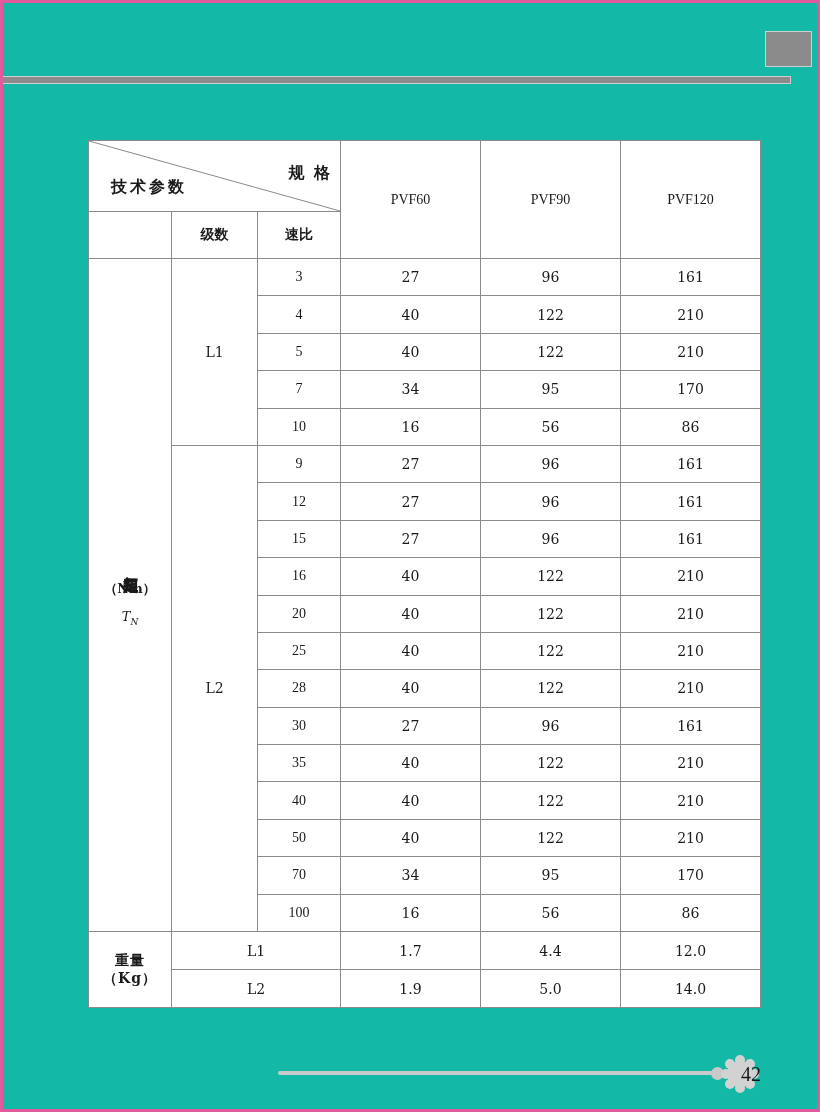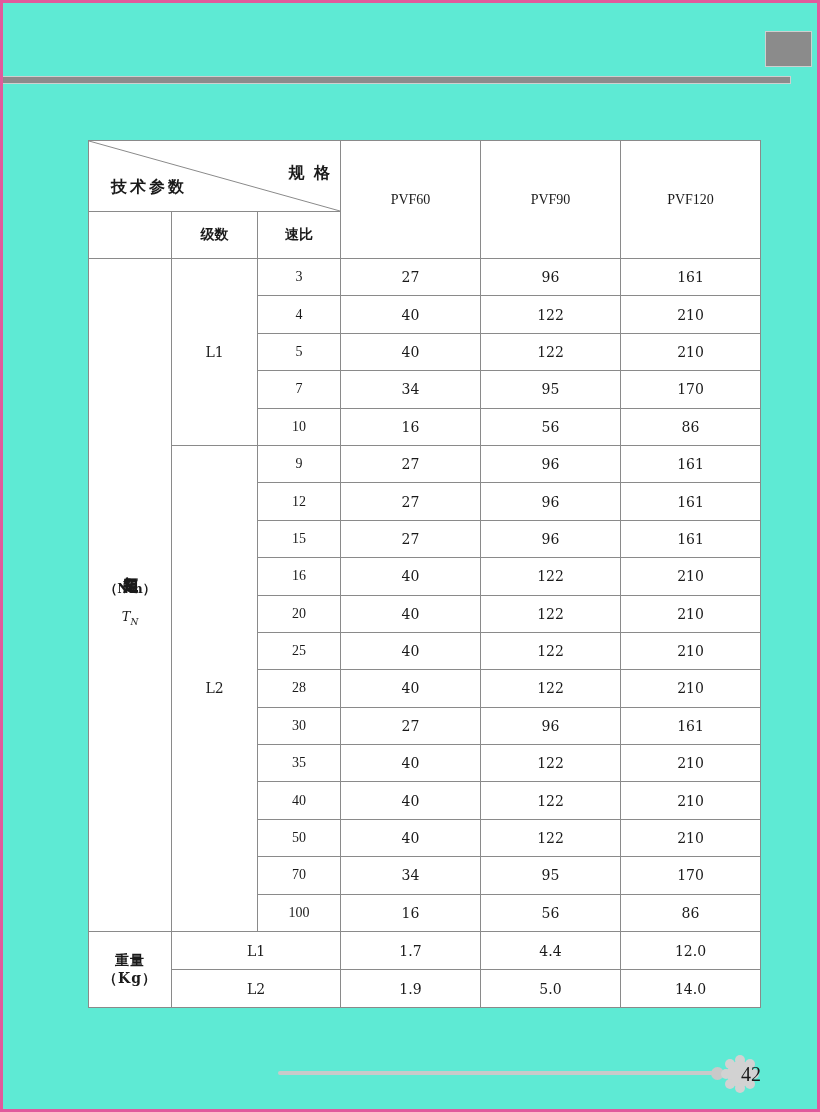--- a/index.html
+++ b/index.html
@@ -1,16 +1,16 @@
 <!DOCTYPE html>
 <html><head>
 <meta charset="utf-8">
 <style>
   html,body{margin:0;padding:0;background:#ffffff;}
-  .page{position:relative;width:820px;height:1112px;background:#5eead4;overflow:hidden;
+  .page{position:relative;width:820px;height:1112px;background:#14b8a6;overflow:hidden;
         font-family:"DejaVu Serif","Liberation Serif",serif;color:#1a1a1a;}
   .frame{position:absolute;inset:0;border:3px solid #e05a9c;pointer-events:none;z-index:9;}
   .topbar{position:absolute;left:3px;top:76px;width:788px;height:8px;background:#8b8b8b;
           border:1px solid #cfcfcf;border-left:none;box-sizing:border-box;}
   .topblock{position:absolute;left:765px;top:31px;width:47px;height:36px;background:#8b8b8b;
           border:1px solid #cfcfcf;box-sizing:border-box;}
 
   table.spec{position:absolute;left:88px;top:140px;border-collapse:collapse;table-layout:fixed;}
   table.spec td{border:1px solid #8a8a8a;padding:0;text-align:center;vertical-align:middle;
                 font-size:14px;background:#ffffff;}

